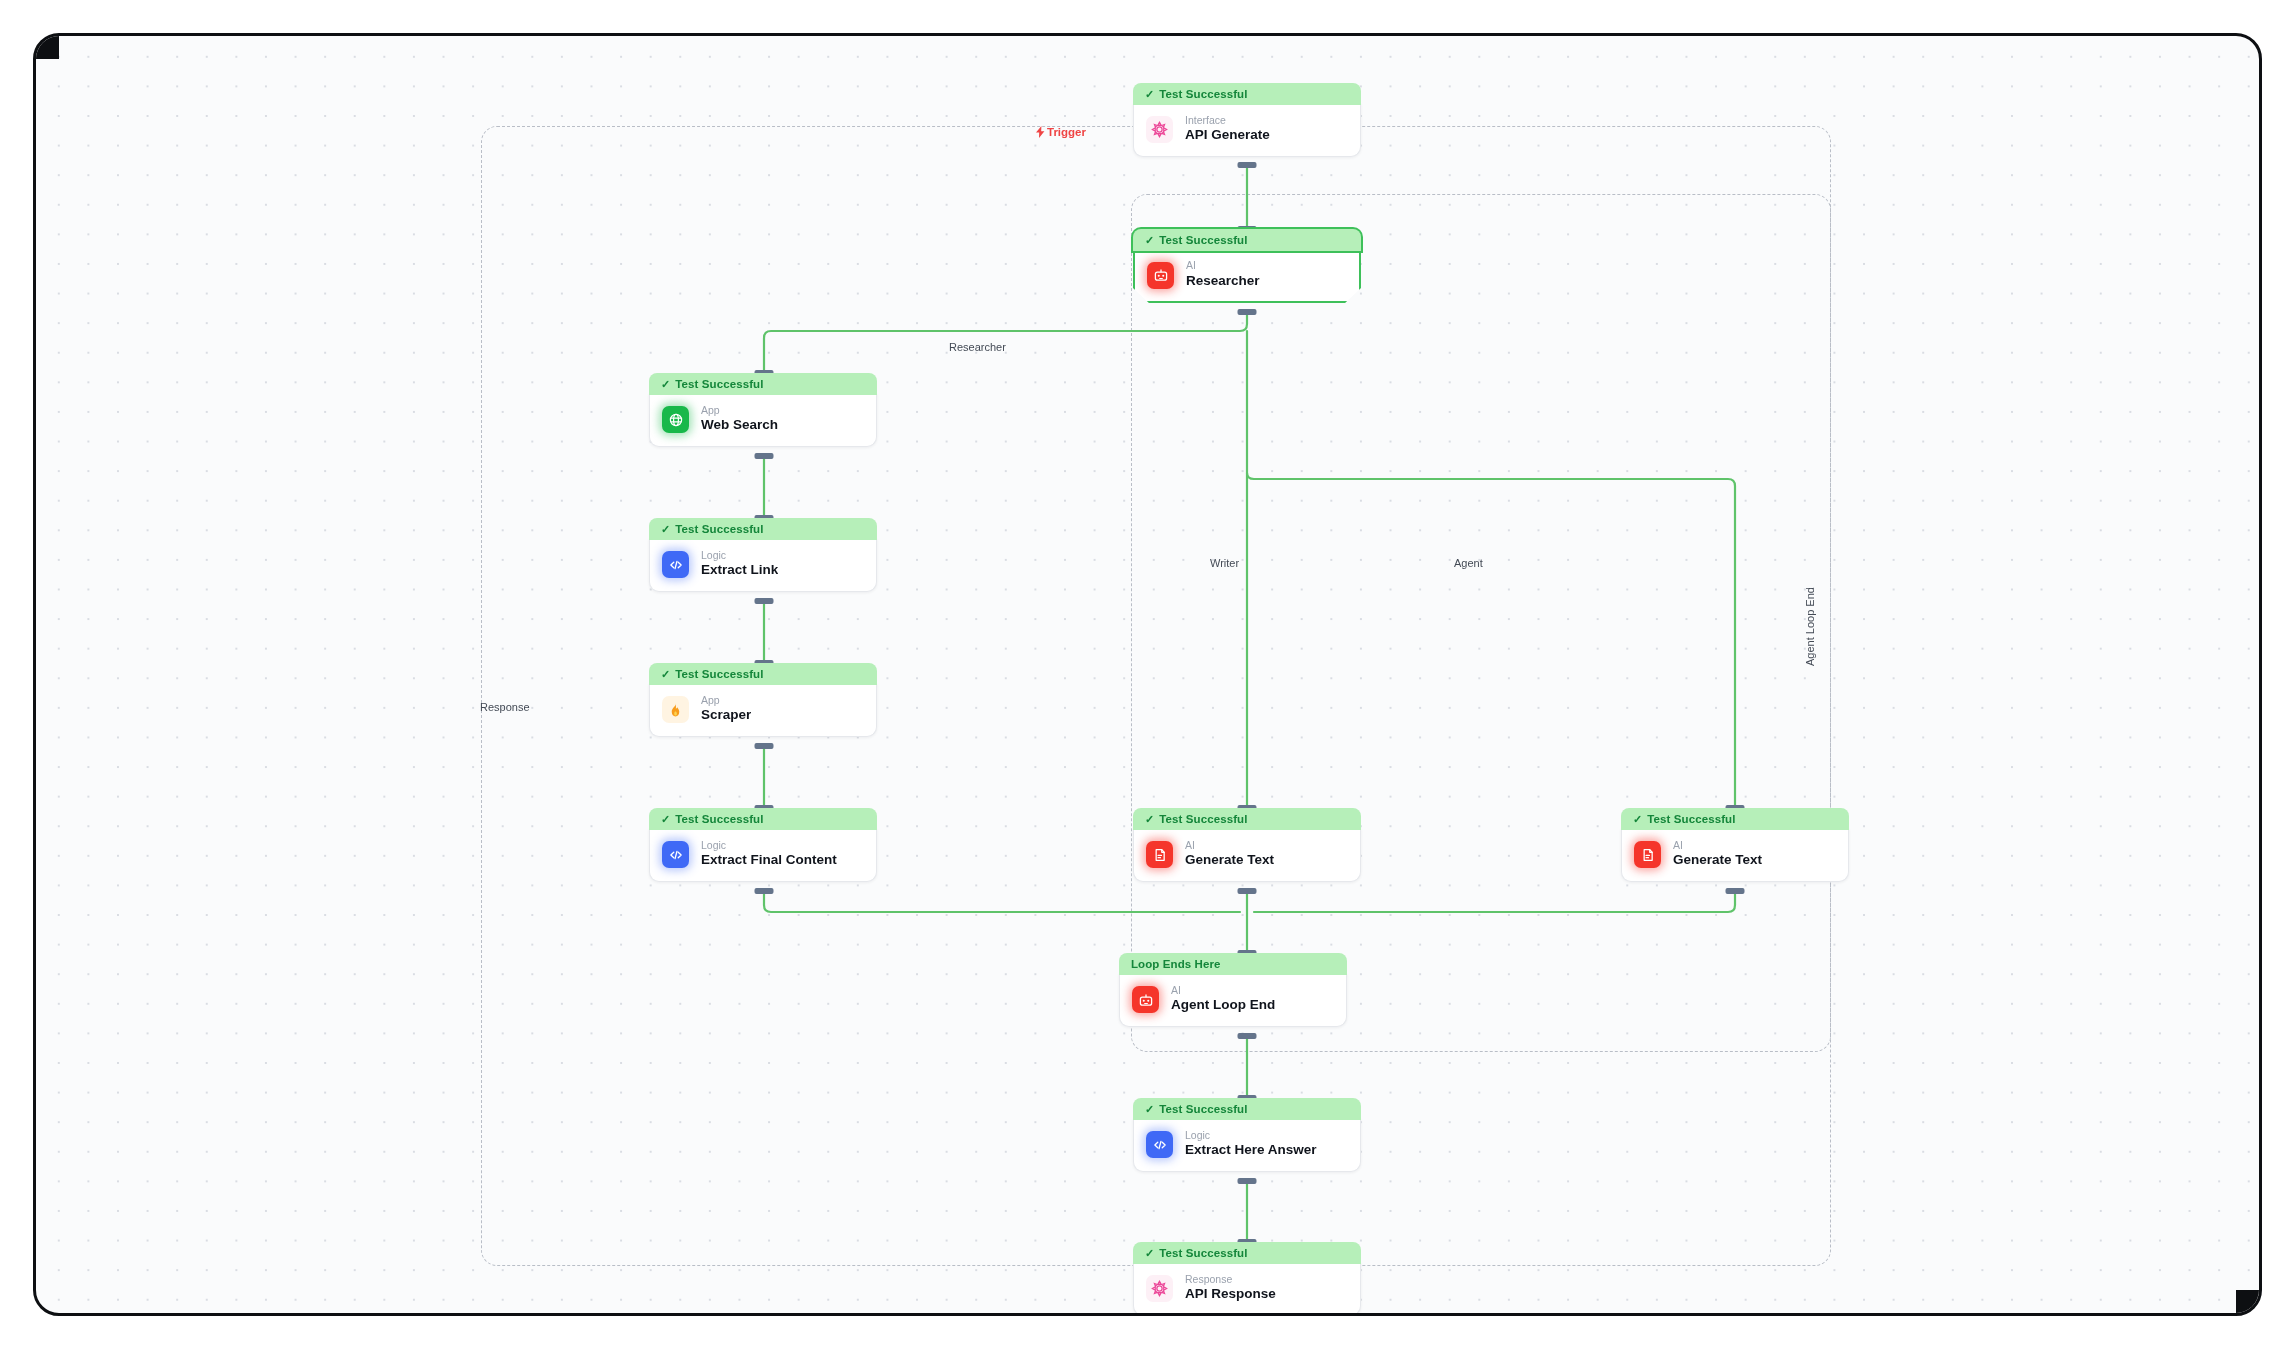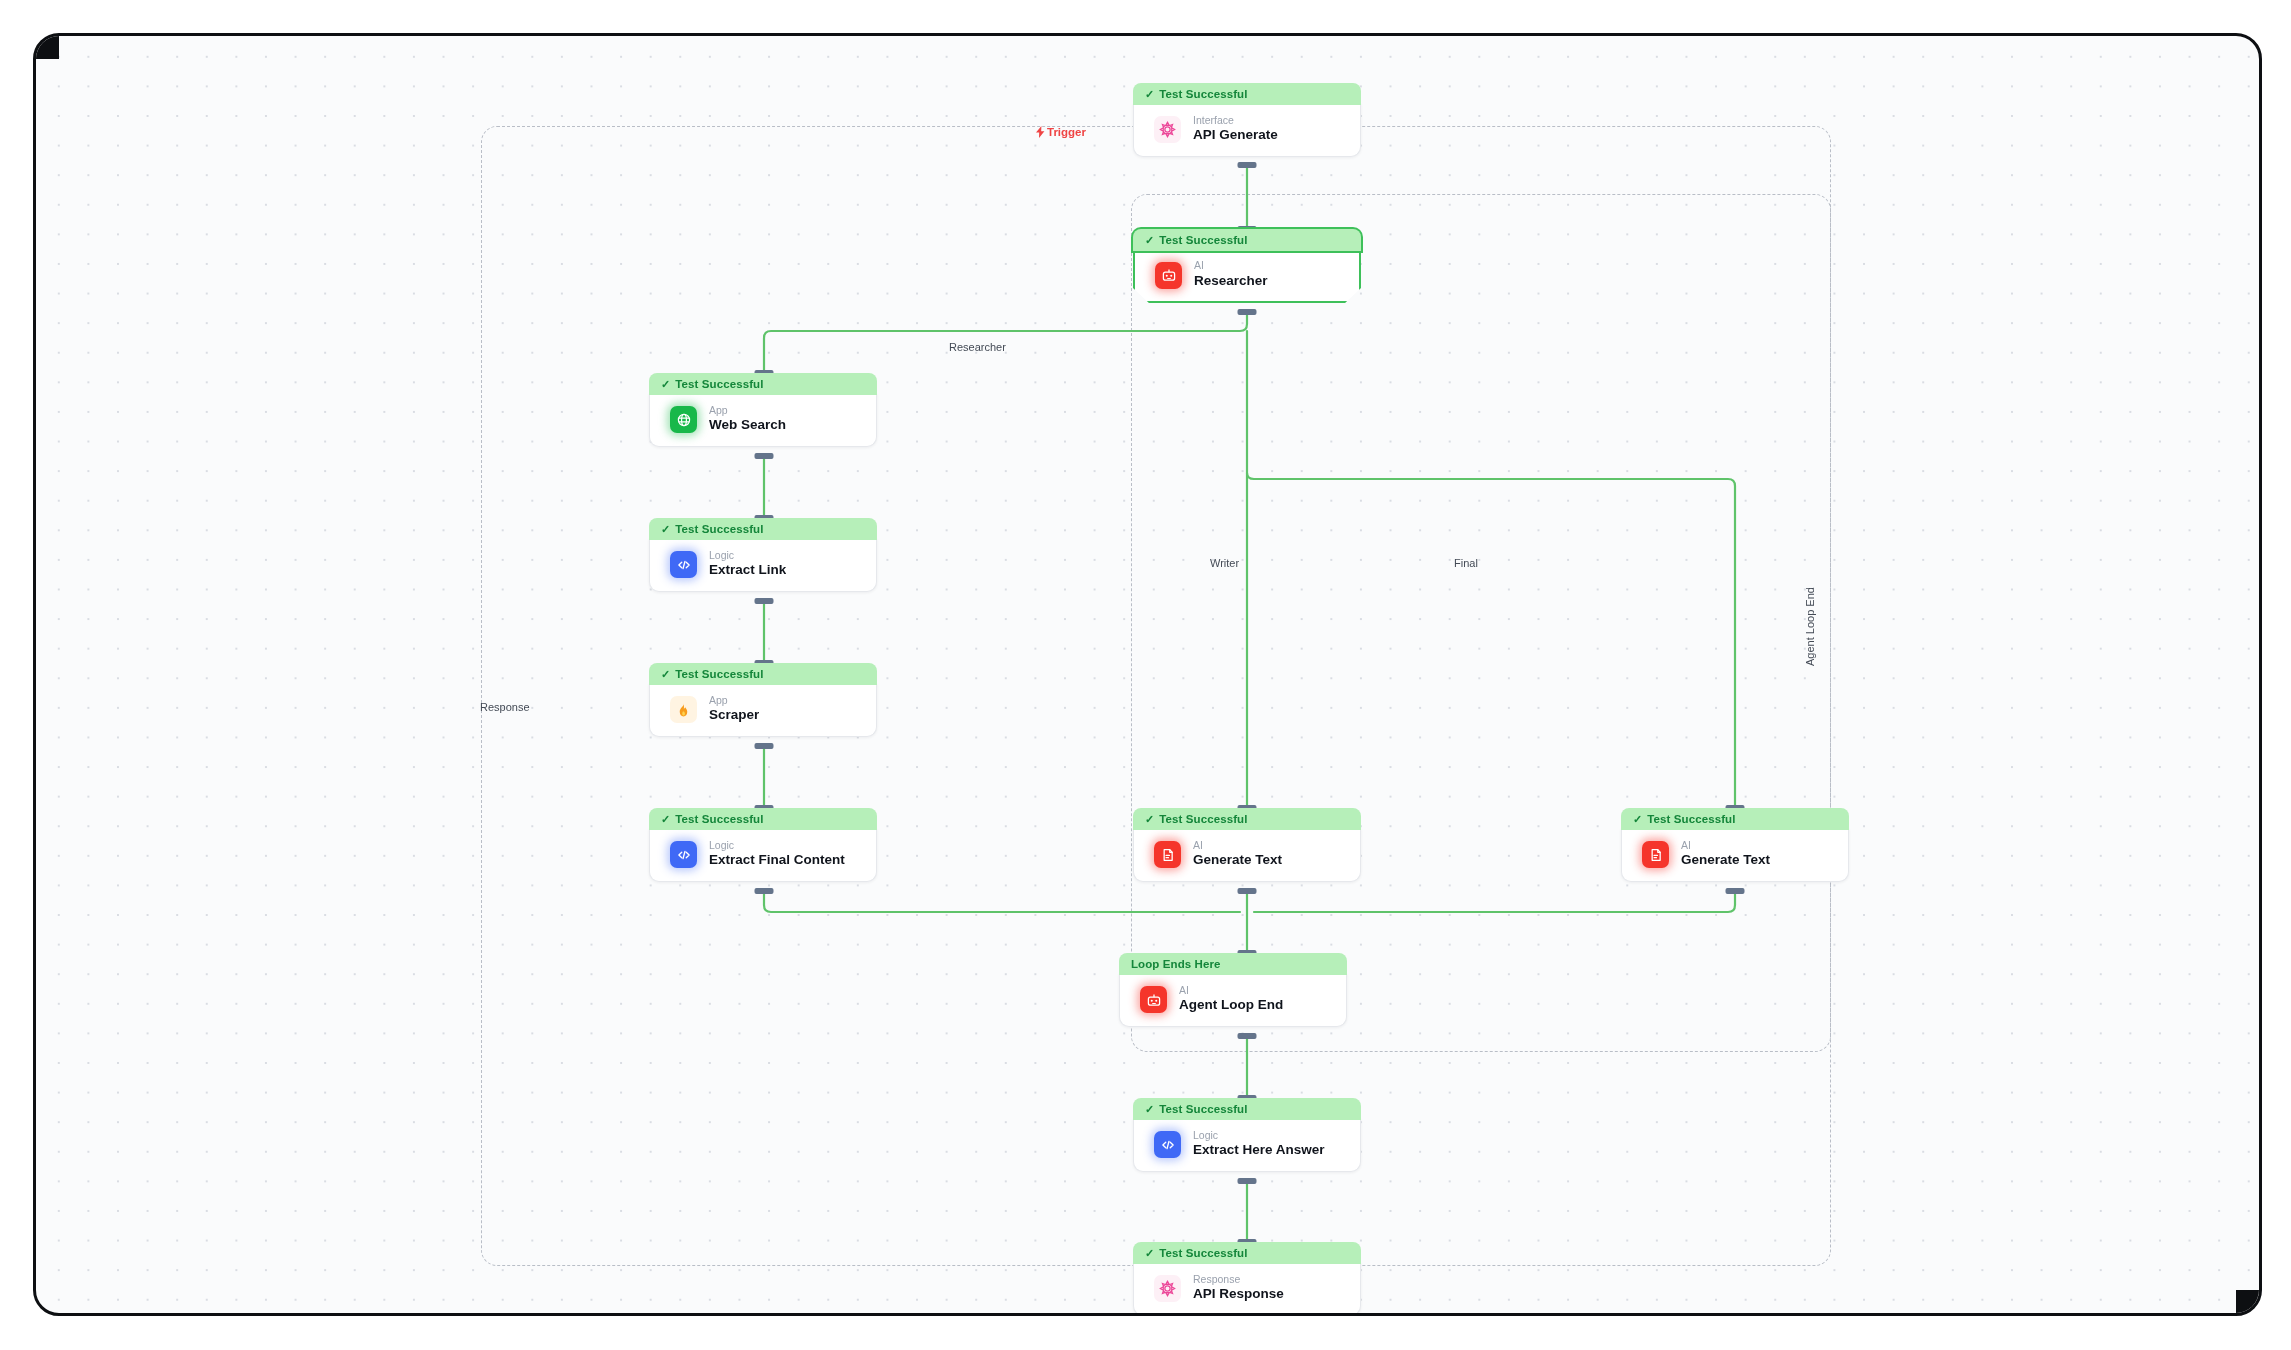--- a/index.html
+++ b/index.html
@@ -64,21 +64,21 @@
     z-index: 1;
   }
   .node-status .tick { margin-right: 5px; font-size: 11px; font-weight: 700; }
   .node-body {
     height: 54px;
     background: #ffffff;
     border: 1px solid #e6e8ec;
     border-top: none;
     border-radius: 0 0 10px 10px;
     display: flex; align-items: center;
-    padding: 0 20px;
+    padding: 0 12px;
     box-shadow: 0 1px 3px rgba(16,24,40,.06);
     position: relative;
     margin-top: -2px;
   }
   
   .node.selected .node-status {
     background: #b6efb9;
     border-radius: 8px 8px 0 0;
     box-shadow: 0 0 0 2px #3ec05a;
   }
@@ -211,21 +211,21 @@
 
   <div id="trigger-label" style="left:1000px; top:90px;">
     <svg width="9" height="12" viewBox="0 0 9 12" class="ic-svg">
       <path d="M5.4 0L0 6.6h3.2L3 12l5.4-6.8H5.2L5.4 0z" fill="#ef4444"></path>
     </svg>
     <span>Trigger</span>
   </div>
 
   <div class="edge-label" style="left:913px; top:305px;">Researcher</div>
   <div class="edge-label" style="left:1174px; top:521px;">Writer</div>
-  <div class="edge-label" style="left:1418px; top:521px;">Final</div>
+  <div class="edge-label" style="left:1418px; top:521px;">Agent</div>
   <div class="edge-label vertical" style="left:1768px; top:630px;">Agent Loop End</div>
   <div class="edge-label" style="left:444px; top:665px;">Response</div>
 
   <div class="node" style="left:1097px; top:47px;">
     <div class="node-status">
       <span class="tick">✓</span>
       <span>Test Successful</span>
     </div>
     <div class="node-body">
       <span class="node-icon ic-iface">

